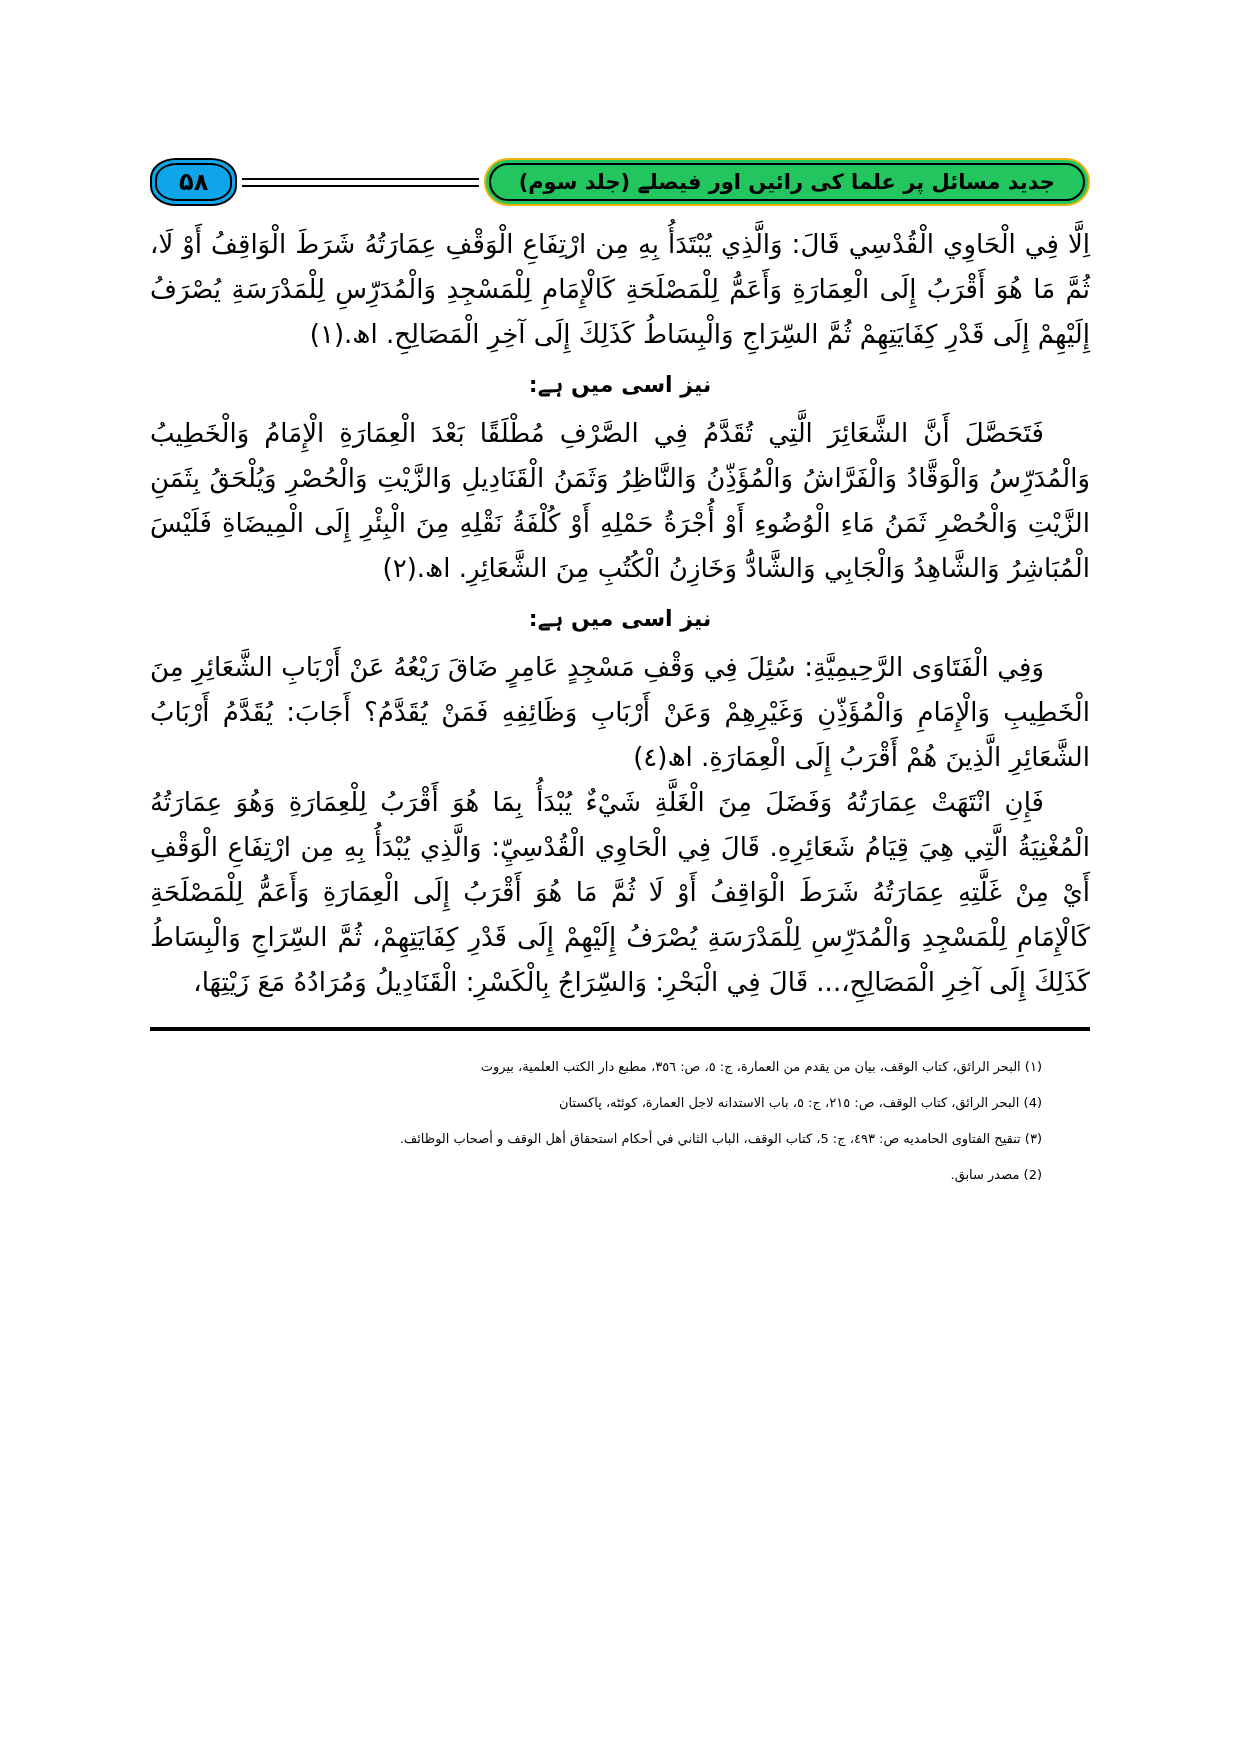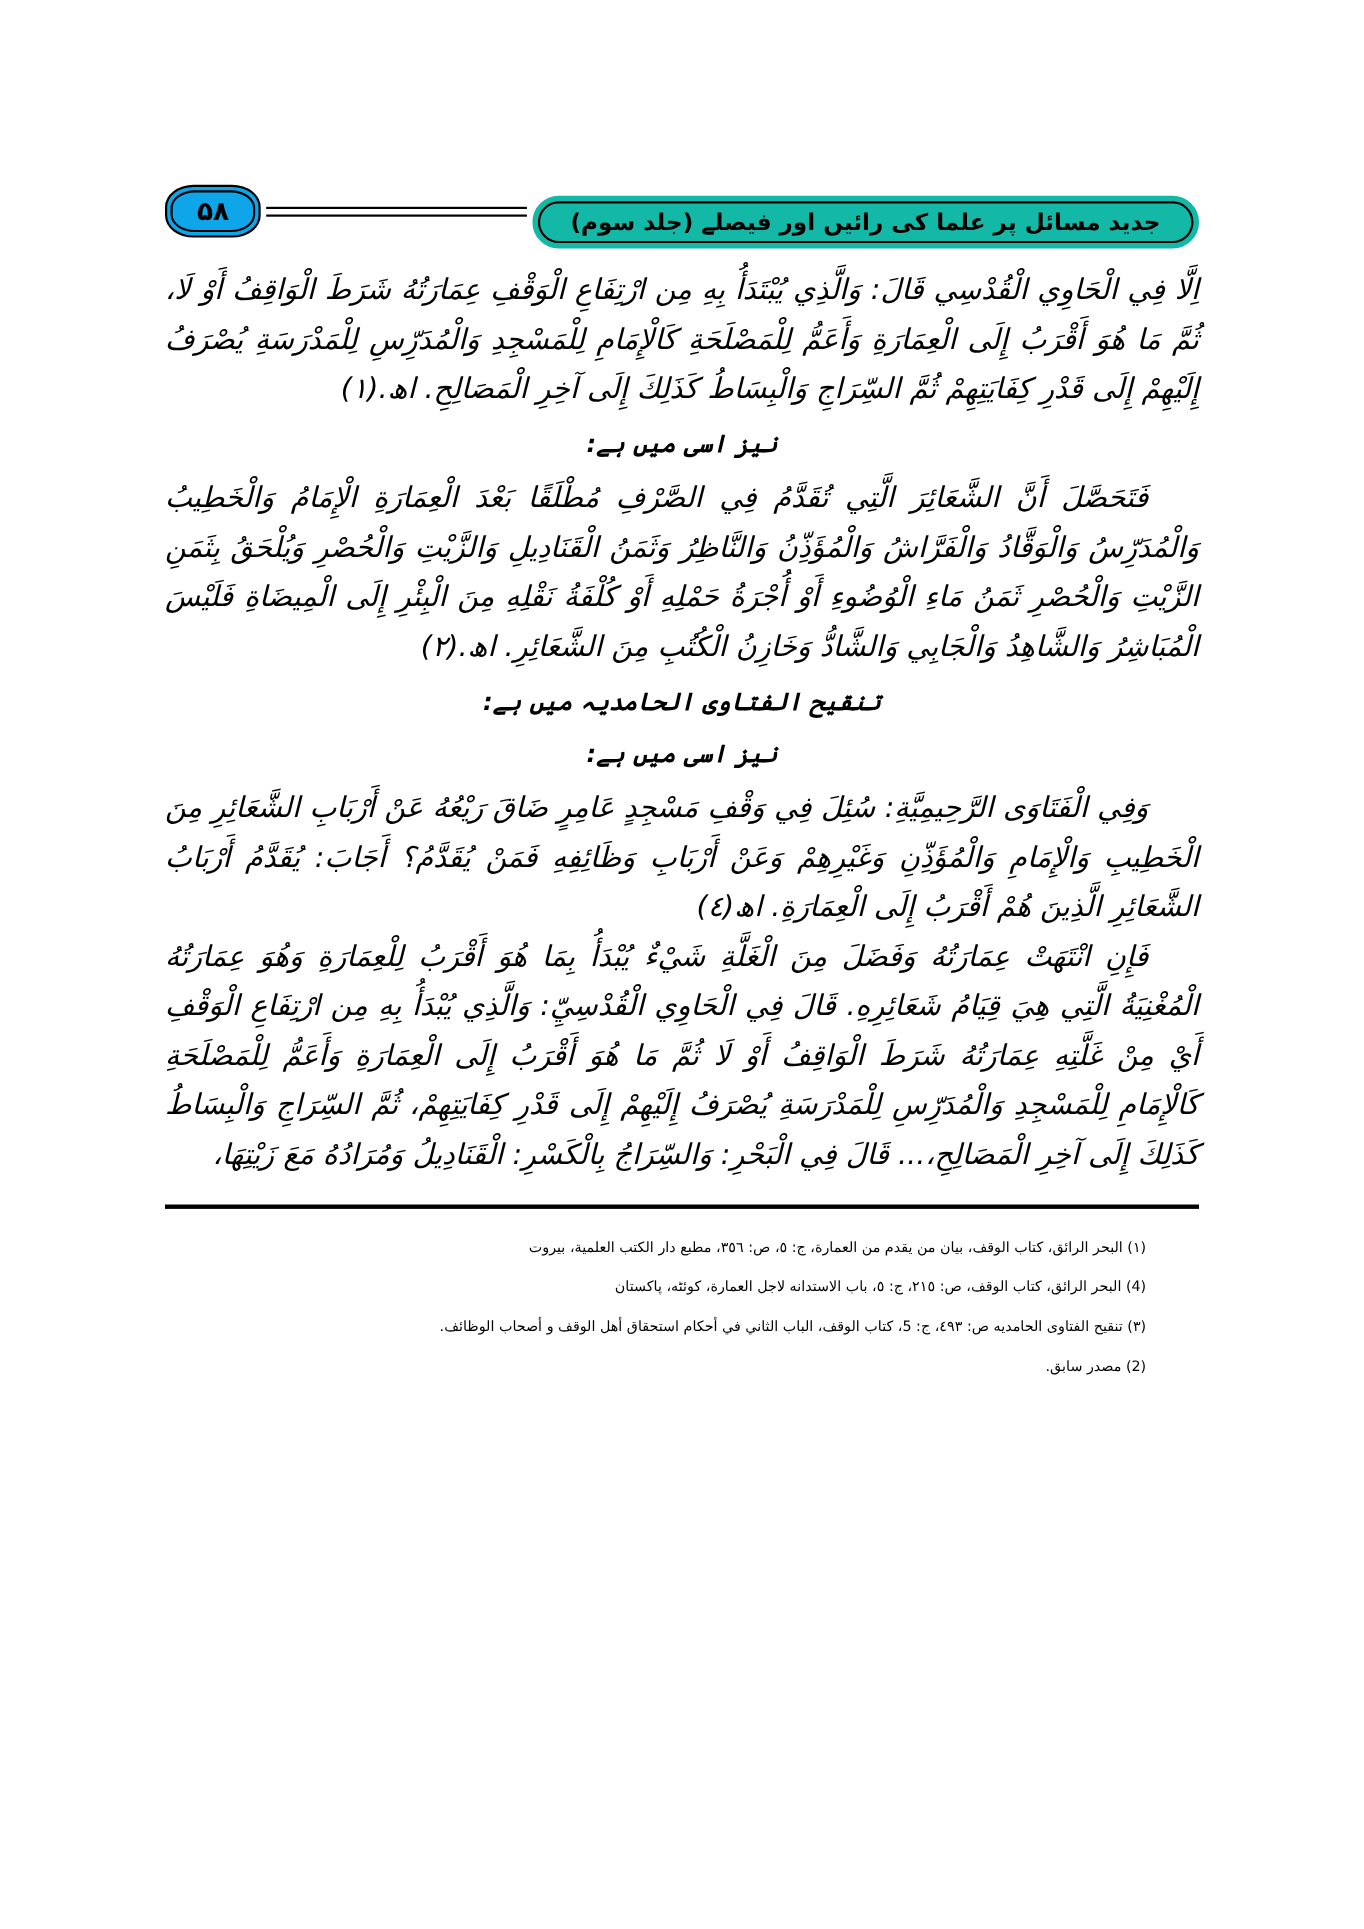--- a/index.html
+++ b/index.html
@@ -28,31 +28,31 @@
   .pagenum-inner {
     border:2px solid #000; border-radius:22px / 16px;
     padding:0 22px; font-size:24px; font-weight:bold; line-height:34px;
     direction:rtl; text-align:center;
   }
   .header-rule {
     flex:1 1 auto; height:9px; margin:0 5px;
     border-top:2px solid #000; border-bottom:2px solid #000;
   }
   .title-cartouche {
-    border:2px solid #14b8a6; border-radius:28px; padding:3px;
-    flex:0 0 auto; background:#14b8a6;margin-top:20px;
+    border:2px solid #eab308; border-radius:28px; padding:3px;
+    flex:0 0 auto; background:#22c55e;
   }
   .title-inner {
     border:2px solid #000; border-radius:24px;
     padding:5px 28px; font-size:21px; font-weight:bold;
     direction:rtl; white-space:nowrap; text-align:center;
   }
 
   
-  .bodytext { direction:rtl;font-style:italic; }
+  .bodytext { direction:rtl; }
   .ar {
     font-size:26px; line-height:45px;
     text-align:justify; color:#000;
   }
   .ar.indent { text-indent:46px; }
   .ur {
     font-size:22px; font-weight:bold;
     text-align:center; line-height:40px;
     margin:8px 0 6px 0;
   }
@@ -86,21 +86,20 @@
     </div>
   </div>
 
   <div class="bodytext">
     <p class="ar">اِلَّا فِي الْحَاوِي الْقُدْسِي قَالَ: وَالَّذِي يُبْتَدَأُ بِهِ مِن ارْتِفَاعِ الْوَقْفِ عِمَارَتُهُ شَرَطَ الْوَاقِفُ أَوْ لَا، ثُمَّ مَا هُوَ أَقْرَبُ إِلَى الْعِمَارَةِ وَأَعَمُّ لِلْمَصْلَحَةِ كَالْإِمَامِ لِلْمَسْجِدِ وَالْمُدَرِّسِ لِلْمَدْرَسَةِ يُصْرَفُ إِلَيْهِمْ إِلَى قَدْرِ كِفَايَتِهِمْ ثُمَّ السِّرَاجِ وَالْبِسَاطُ كَذَلِكَ إِلَى آخِرِ الْمَصَالِحِ. اھ.(١)</p>
 
     <p class="ur">نیز اسی میں ہے:</p>
 
     <p class="ar indent">فَتَحَصَّلَ أَنَّ الشَّعَائِرَ الَّتِي تُقَدَّمُ فِي الصَّرْفِ مُطْلَقًا بَعْدَ الْعِمَارَةِ الْإِمَامُ وَالْخَطِيبُ وَالْمُدَرِّسُ وَالْوَقَّادُ وَالْفَرَّاشُ وَالْمُؤَذِّنُ وَالنَّاظِرُ وَثَمَنُ الْقَنَادِيلِ وَالزَّيْتِ وَالْحُصْرِ وَيُلْحَقُ بِثَمَنِ الزَّيْتِ وَالْحُصْرِ ثَمَنُ مَاءِ الْوُضُوءِ أَوْ أُجْرَةُ حَمْلِهِ أَوْ كُلْفَةُ نَقْلِهِ مِنَ الْبِئْرِ إِلَى الْمِيضَاةِ فَلَيْسَ الْمُبَاشِرُ وَالشَّاهِدُ وَالْجَابِي وَالشَّادُّ وَخَازِنُ الْكُتُبِ مِنَ الشَّعَائِرِ. اھ.(٢)</p>
 
-    <p class="ur">تنقیح الفتاوی الحامدیہ میں ہے:</p>
 
 
     <p class="ur">نیز اسی میں ہے:</p>
 
     <p class="ar indent">وَفِي الْفَتَاوَى الرَّحِيمِيَّةِ: سُئِلَ فِي وَقْفِ مَسْجِدٍ عَامِرٍ ضَاقَ رَيْعُهُ عَنْ أَرْبَابِ الشَّعَائِرِ مِنَ الْخَطِيبِ وَالْإِمَامِ وَالْمُؤَذِّنِ وَغَيْرِهِمْ وَعَنْ أَرْبَابِ وَظَائِفِهِ فَمَنْ يُقَدَّمُ؟ أَجَابَ: يُقَدَّمُ أَرْبَابُ الشَّعَائِرِ الَّذِينَ هُمْ أَقْرَبُ إِلَى الْعِمَارَةِ. اھ(٤)</p>
 
 
     <p class="ar indent">فَإِنِ انْتَهَتْ عِمَارَتُهُ وَفَضَلَ مِنَ الْغَلَّةِ شَيْءٌ يُبْدَأُ بِمَا هُوَ أَقْرَبُ لِلْعِمَارَةِ وَهُوَ عِمَارَتُهُ الْمُغْنِيَةُ الَّتِي هِيَ قِيَامُ شَعَائِرِهِ. قَالَ فِي الْحَاوِي الْقُدْسِيِّ: وَالَّذِي يُبْدَأُ بِهِ مِن ارْتِفَاعِ الْوَقْفِ أَيْ مِنْ غَلَّتِهِ عِمَارَتُهُ شَرَطَ الْوَاقِفُ أَوْ لَا ثُمَّ مَا هُوَ أَقْرَبُ إِلَى الْعِمَارَةِ وَأَعَمُّ لِلْمَصْلَحَةِ كَالْإِمَامِ لِلْمَسْجِدِ وَالْمُدَرِّسِ لِلْمَدْرَسَةِ يُصْرَفُ إِلَيْهِمْ إِلَى قَدْرِ كِفَايَتِهِمْ، ثُمَّ السِّرَاجِ وَالْبِسَاطُ كَذَلِكَ إِلَى آخِرِ الْمَصَالِحِ،... قَالَ فِي الْبَحْرِ: وَالسِّرَاجُ بِالْكَسْرِ: الْقَنَادِيلُ وَمُرَادُهُ مَعَ زَيْتِهَا،</p>
   </div>
 

